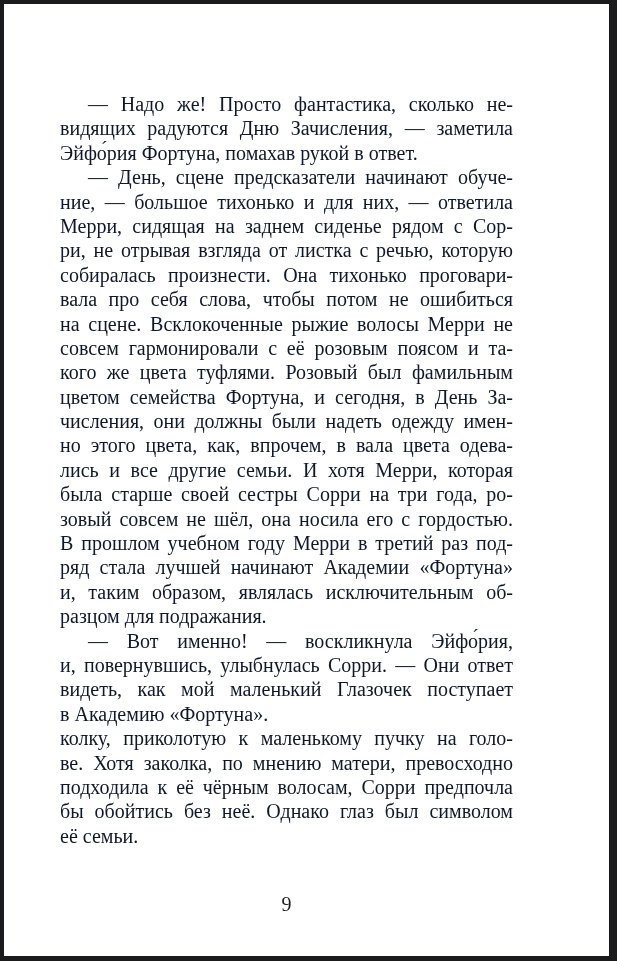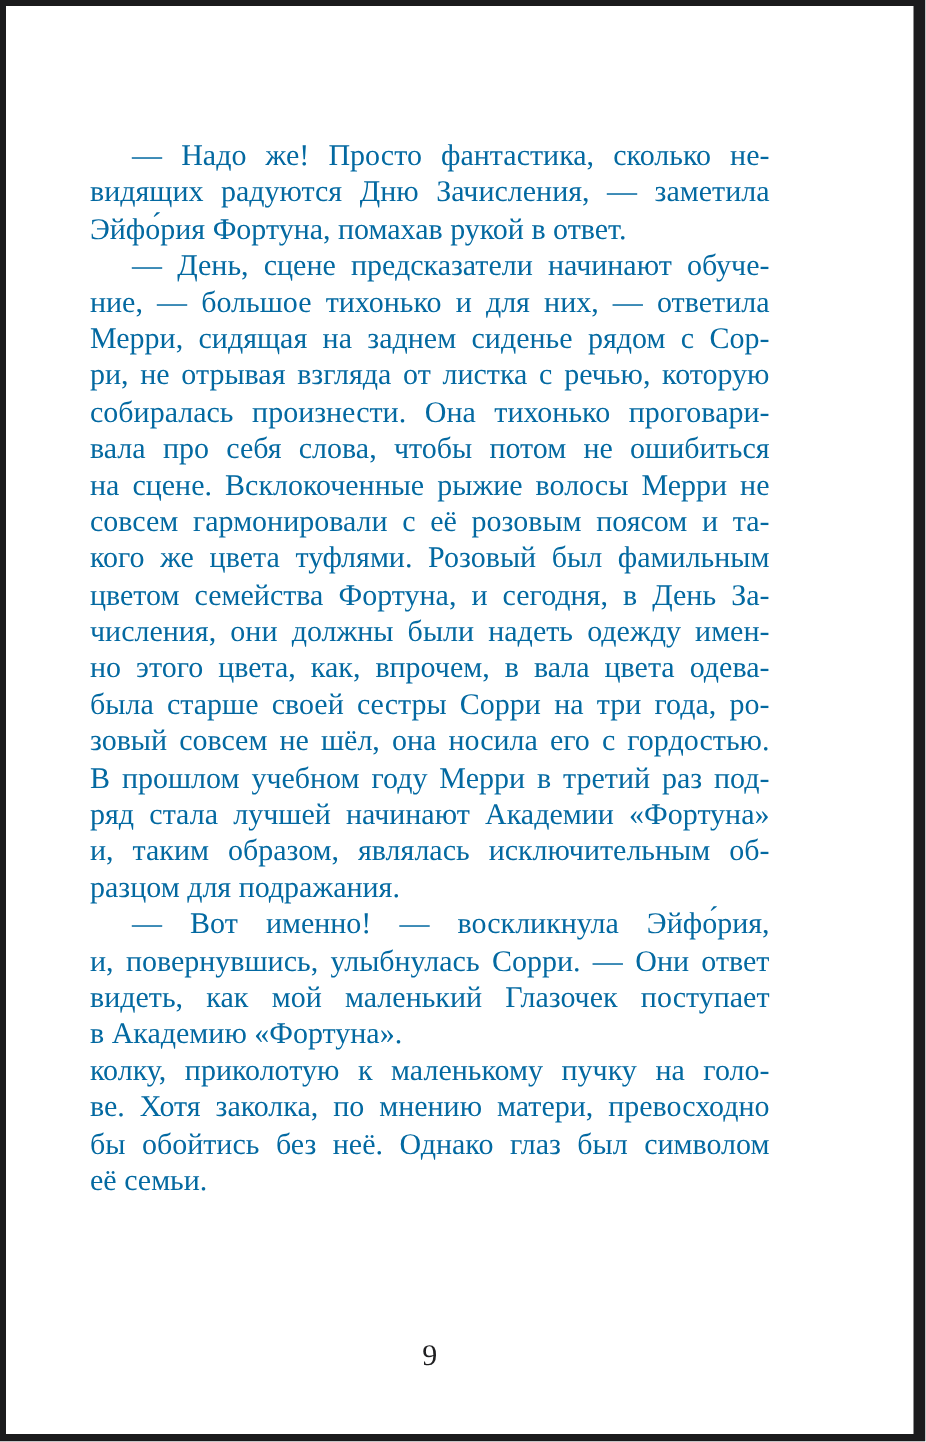--- a/index.html
+++ b/index.html
@@ -56,46 +56,48 @@
     font-size: 20px;
     line-height: 24.4px;
     color: #1f1f21;
   }
 </style>
 </head>
 <body>
 
 <div class="frame" style="background: rgb(27, 27, 29);">
   <div class="page" style="background: rgb(255, 255, 255);">
-    <div class="text-block" id="text-block" style="color: #0369a1;">
+    <div class="text-block" id="text-block" style="color: #0f172a;">
         <div class="line indent">— Надо же! Просто фантастика, сколько не-</div>
         <div class="line">видящих радуются Дню Зачисления, — заметила</div>
         <div class="line last">Эйфо́рия Фортуна, помахав рукой в ответ.</div>
         <div class="line indent">— День, сцене предсказатели начинают обуче-</div>
         <div class="line">ние, — большое тихонько и для них, — ответила</div>
         <div class="line">Мерри, сидящая на заднем сиденье рядом с Сор-</div>
         <div class="line">ри, не отрывая взгляда от листка с речью, которую</div>
         <div class="line">собиралась произнести. Она тихонько проговари-</div>
         <div class="line">вала про себя слова, чтобы потом не ошибиться</div>
         <div class="line">на сцене. Всклокоченные рыжие волосы Мерри не</div>
         <div class="line">совсем гармонировали с её розовым поясом и та-</div>
         <div class="line">кого же цвета туфлями. Розовый был фамильным</div>
         <div class="line">цветом семейства Фортуна, и сегодня, в День За-</div>
         <div class="line">числения, они должны были надеть одежду имен-</div>
         <div class="line">но этого цвета, как, впрочем, в вала цвета одева-</div>
+        <div class="line">лись и все другие семьи. И хотя Мерри, которая</div>
         <div class="line">была старше своей сестры Сорри на три года, ро-</div>
         <div class="line">зовый совсем не шёл, она носила его с гордостью.</div>
         <div class="line">В прошлом учебном году Мерри в третий раз под-</div>
         <div class="line">ряд стала лучшей начинают Академии «Фортуна»</div>
         <div class="line">и, таким образом, являлась исключительным об-</div>
         <div class="line last">разцом для подражания.</div>
         <div class="line indent">— Вот именно! — воскликнула Эйфо́рия,</div>
         <div class="line">и, повернувшись, улыбнулась Сорри. — Они ответ</div>
         <div class="line">видеть, как мой маленький Глазочек поступает</div>
         <div class="line last">в Академию «Фортуна».</div>
         <div class="line">колку, приколотую к маленькому пучку на голо-</div>
         <div class="line">ве. Хотя заколка, по мнению матери, превосходно</div>
+        <div class="line">подходила к её чёрным волосам, Сорри предпочла</div>
         <div class="line">бы обойтись без неё. Однако глаз был символом</div>
         <div class="line last">её семьи.</div>
       </div>
     <div class="page-number" style="color: rgb(31, 31, 33);">9</div>
   </div>
 </div>
 
 </body></html>

